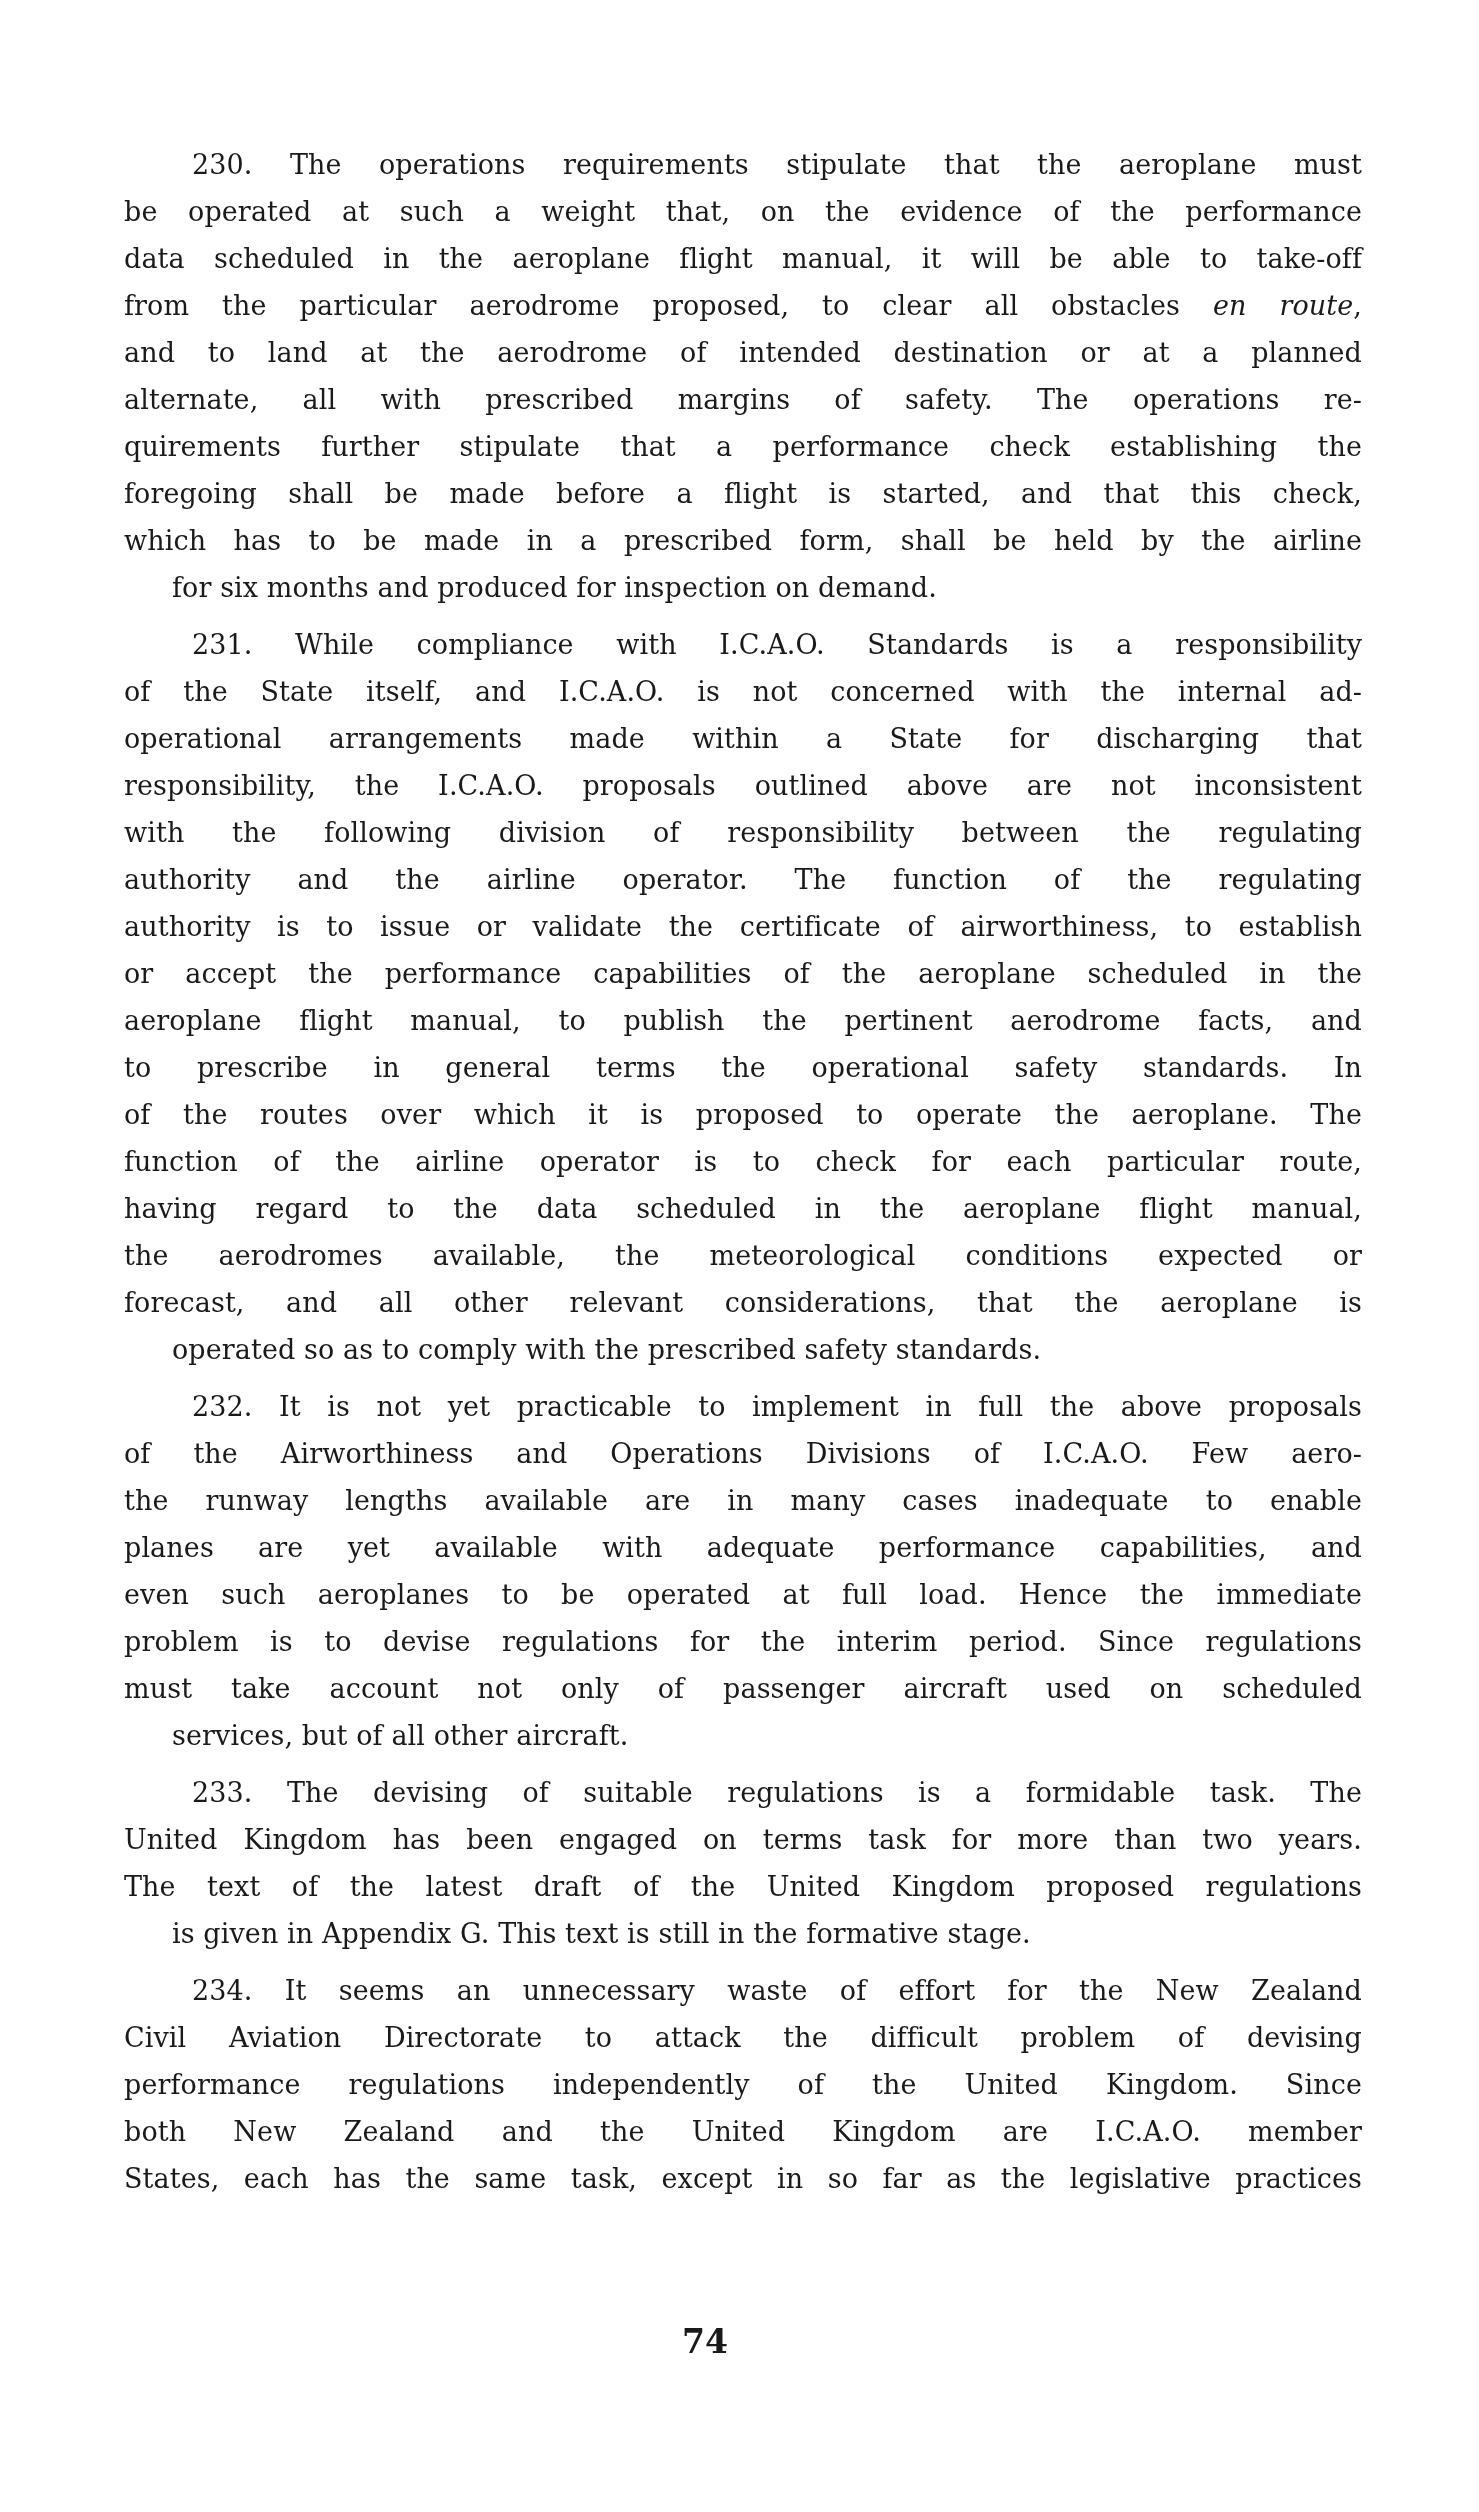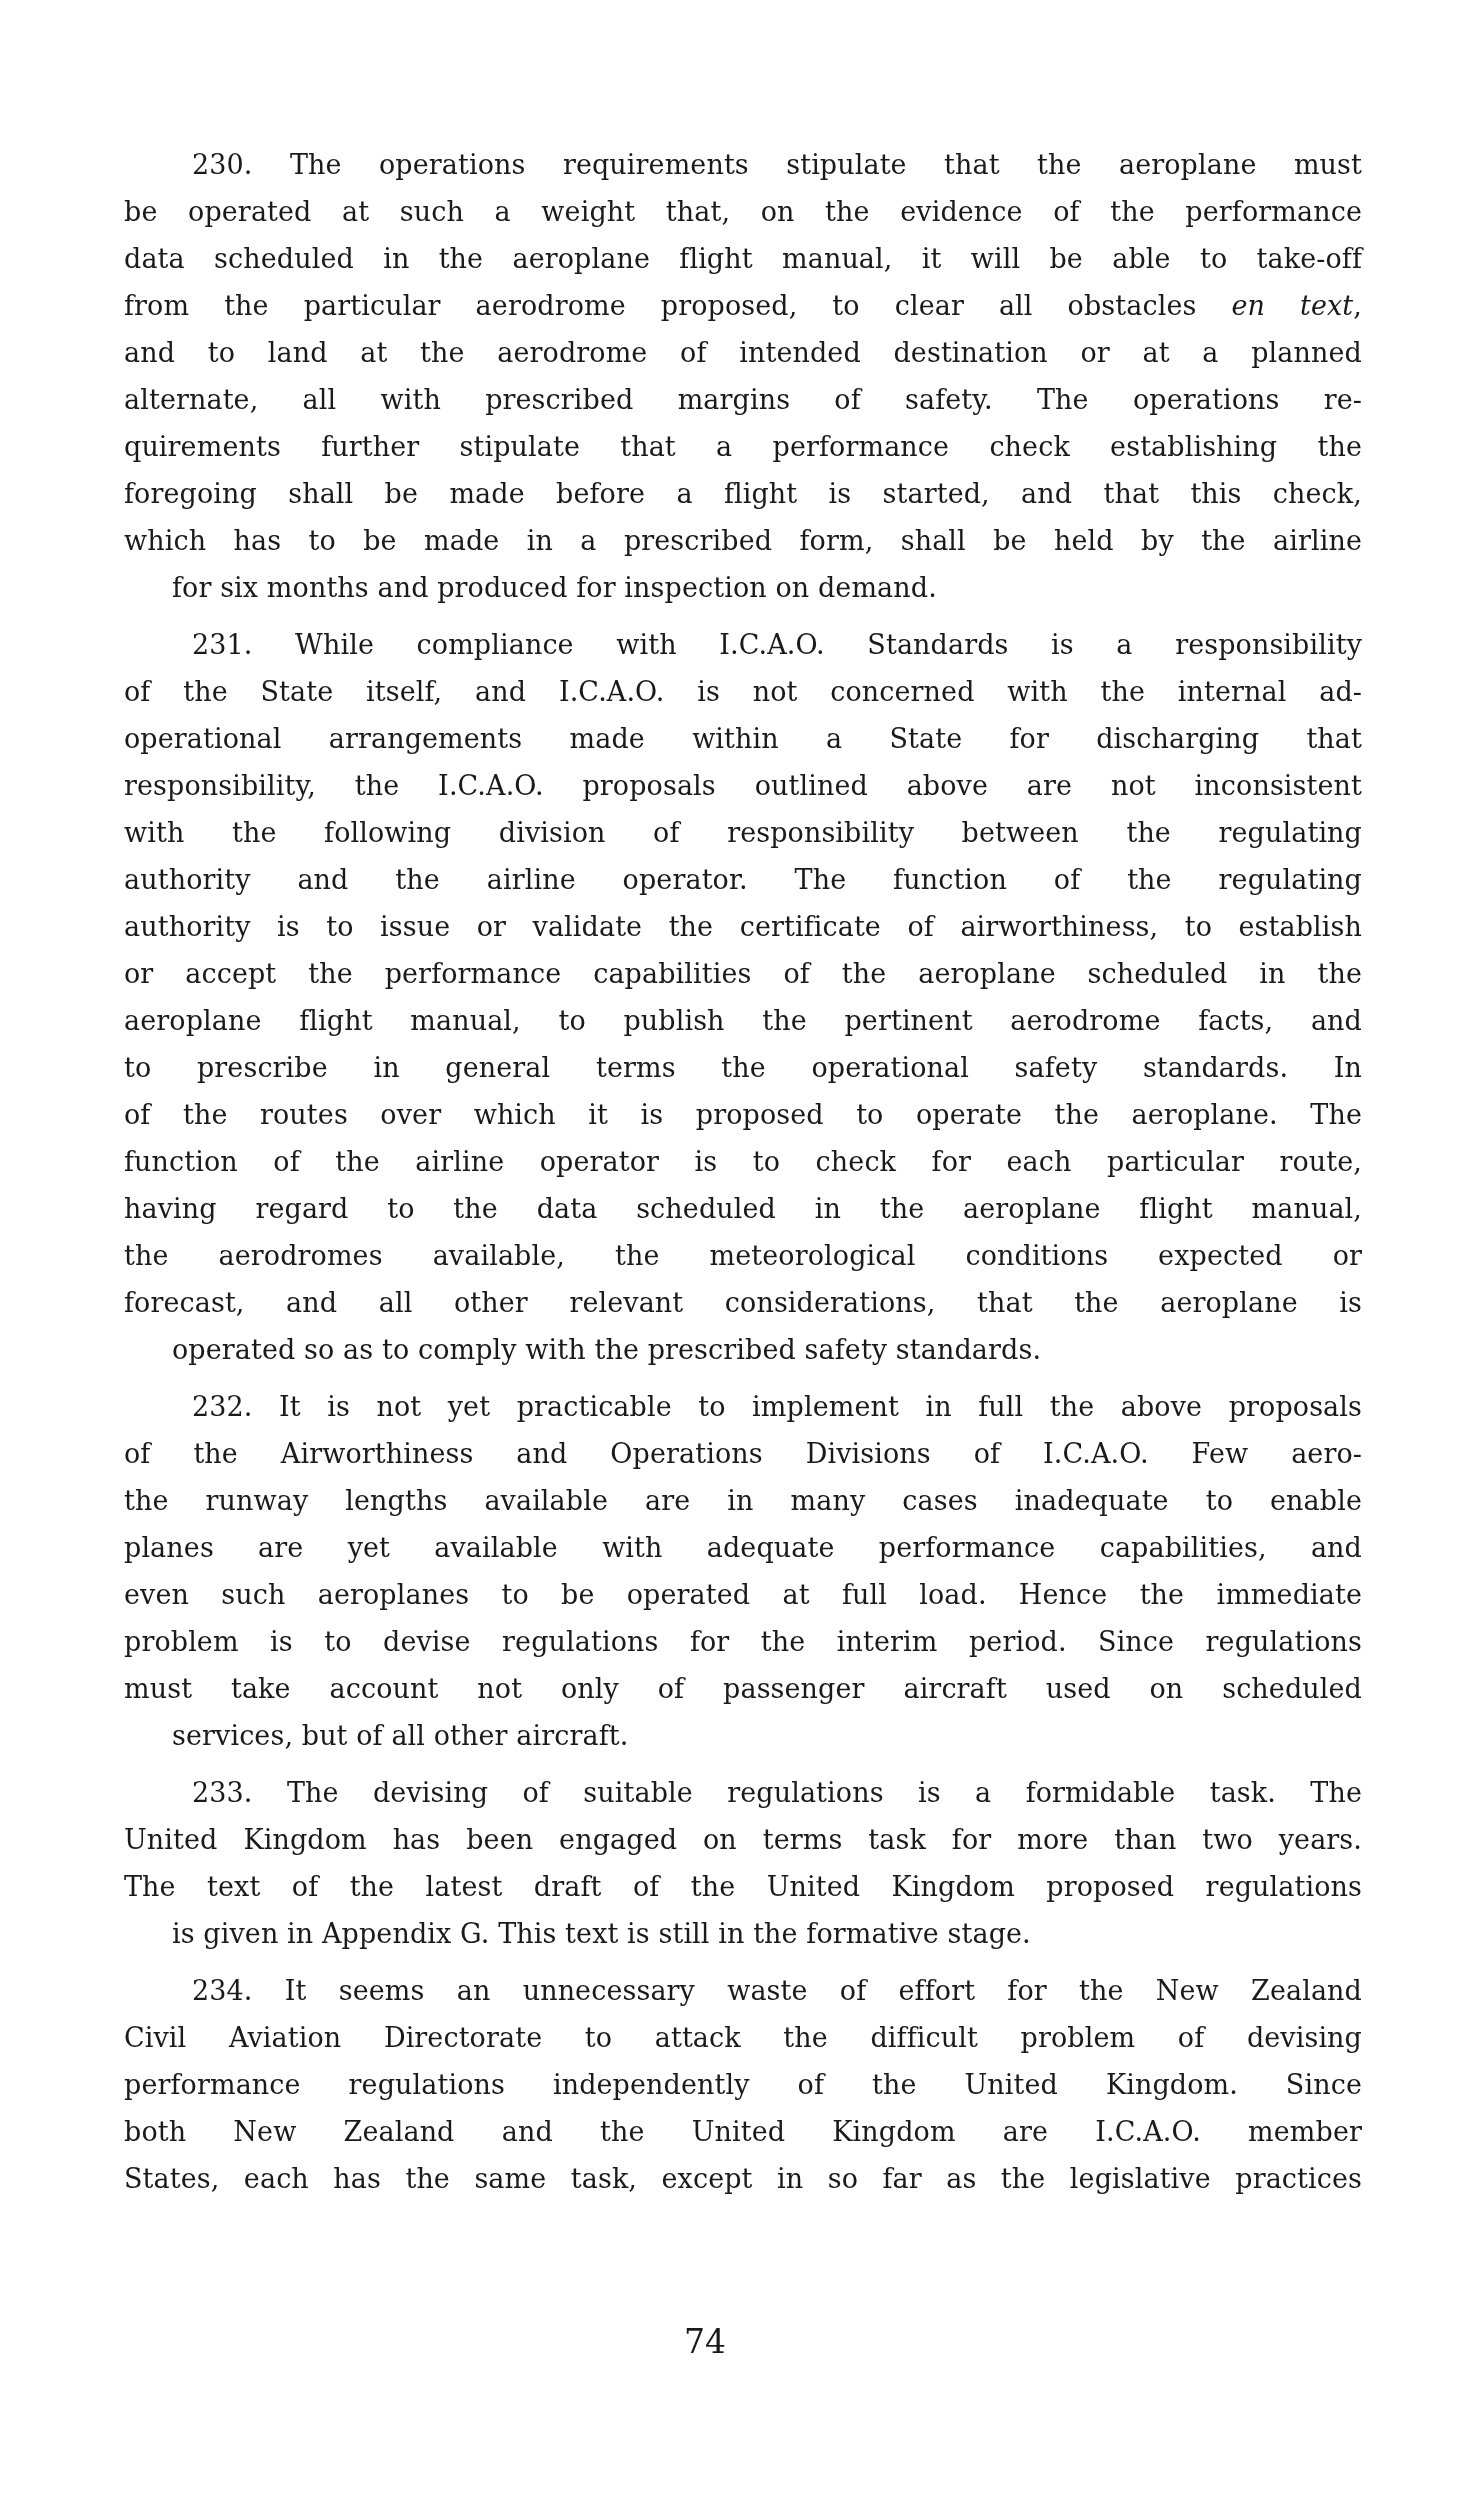--- a/index.html
+++ b/index.html
@@ -42,32 +42,33 @@
       padding-left: 68px;
     }
     .page-number {
       position: absolute;
       top: 2318px;
       left: 0;
       width: 1410px;
       text-align: center;
       font-size: 33px;
       line-height: 47px;
+      font-weight: bold;
     }
     em { font-style: italic; }
   </style>
 </head>
 <body>
 
 <div class="page" id="doc">
     <div class="para">
       <span class="line indent">230. The operations requirements stipulate that the aeroplane must</span>
       <span class="line">be operated at such a weight that, on the evidence of the performance</span>
       <span class="line">data scheduled in the aeroplane flight manual, it will be able to take-off</span>
-      <span class="line">from the particular aerodrome proposed, to clear all obstacles <em>en text</em>,</span>
+      <span class="line">from the particular aerodrome proposed, to clear all obstacles <em>en route</em>,</span>
       <span class="line">and to land at the aerodrome of intended destination or at a planned</span>
       <span class="line">alternate, all with prescribed margins of safety.  The operations re-</span>
       <span class="line">quirements further stipulate that a performance check establishing the</span>
       <span class="line">foregoing shall be made before a flight is started, and that this check,</span>
       <span class="line">which has to be made in a prescribed form, shall be held by the airline</span>
       <span class="line last">for six months and produced for inspection on demand.</span>
     </div>
     <div class="para">
       <span class="line indent">231. While compliance with I.C.A.O. Standards is a responsibility</span>
       <span class="line">of the State itself, and I.C.A.O. is not concerned with the internal ad-</span>

